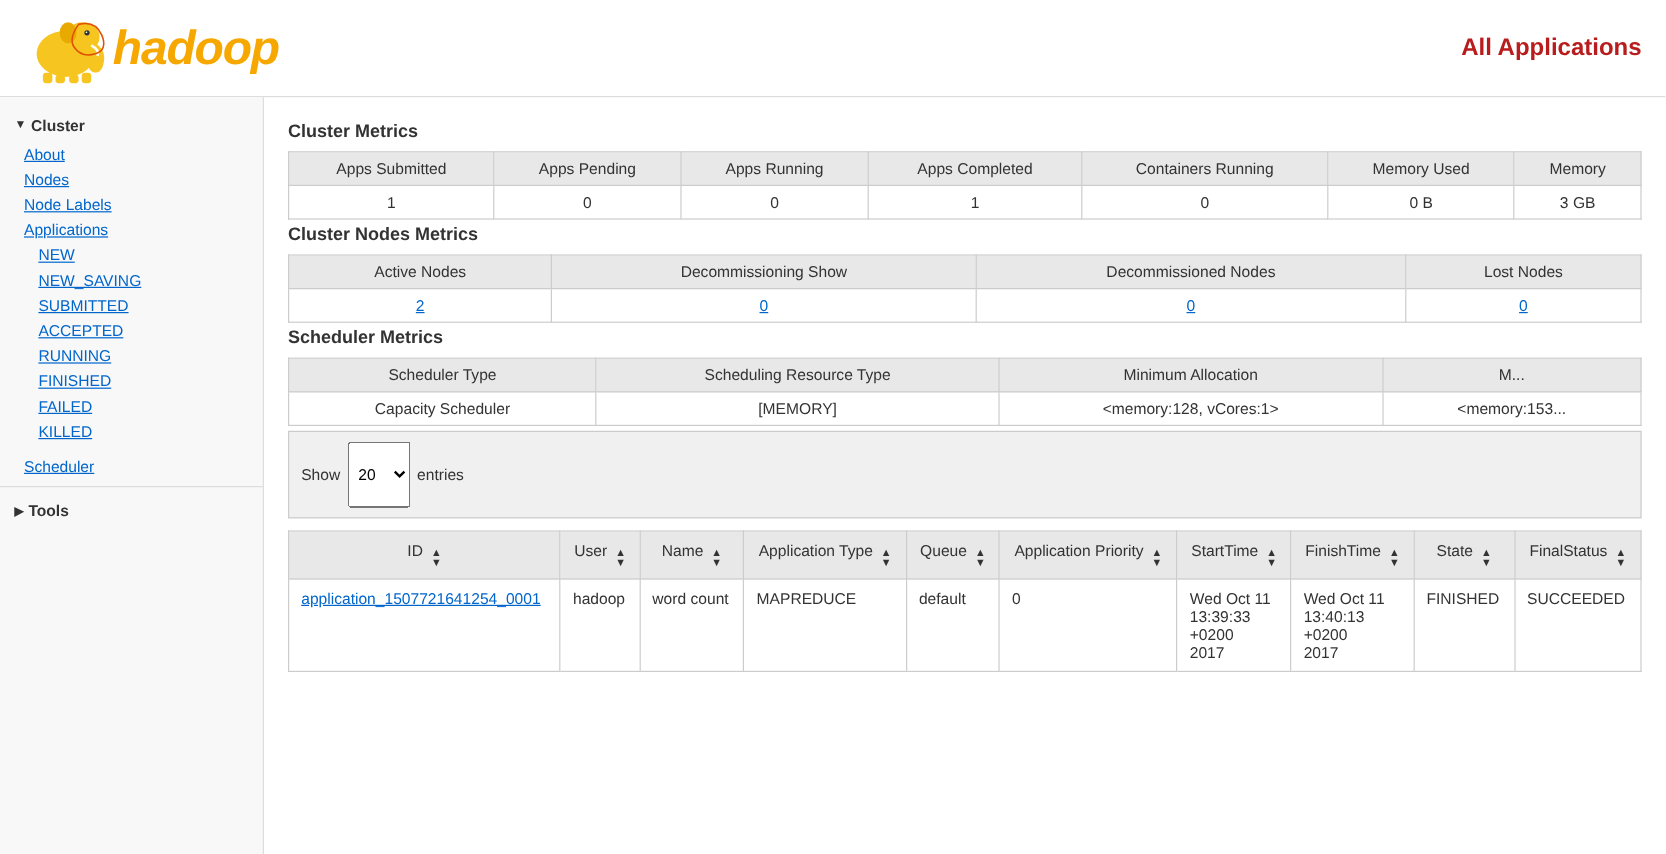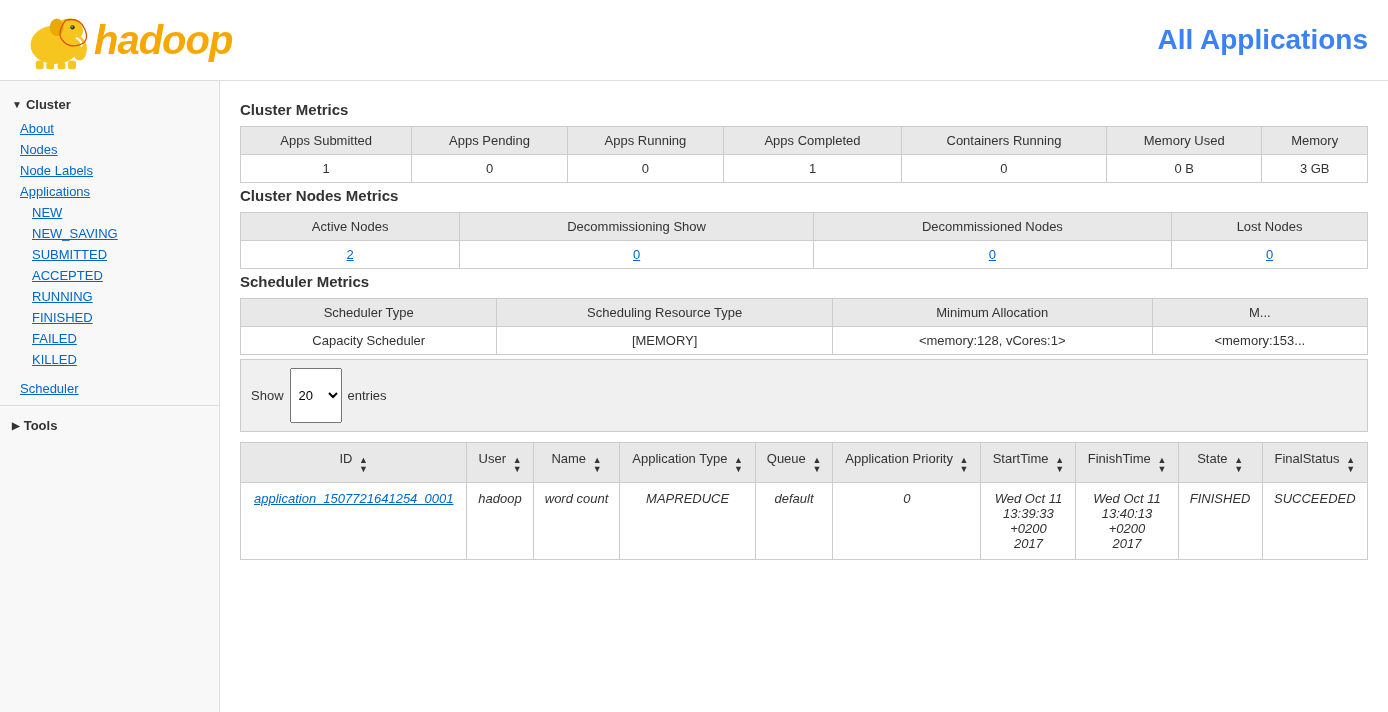--- a/index.html
+++ b/index.html
@@ -1,21 +1,21 @@
 <!DOCTYPE html>
 <html><head>
   <meta charset="utf-8">
   <style>
     * { box-sizing: border-box; margin: 0; padding: 0; }
     body { font-family: Arial, Helvetica, sans-serif; font-size: 13px; background: #fff; color: #333; }
 
     
     .page-wrapper { display: flex; flex-direction: column; min-height: 712px; }
     .header { display: flex; align-items: center; justify-content: space-between; padding: 10px 20px; border-bottom: 1px solid #ddd; background: #fff; }
-    .header-title { font-size: 28px; font-weight: bold; color: #3b82f6; }
+    .header-title { font-size: 20px; font-weight: bold; color: #b91c1c; }
     .main { display: flex; flex: 1; }
 
     
     .sidebar { width: 220px; min-width: 220px; border-right: 1px solid #ddd; padding: 10px 0; background: #f8f8f8; }
     .sidebar-section { margin-bottom: 6px; }
     .sidebar-section-header { display: flex; align-items: center; gap: 4px; padding: 6px 12px; font-weight: bold; font-size: 13px; cursor: pointer; }
     .sidebar-section-header .arrow { font-size: 10px; }
     .sidebar-link { display: block; padding: 3px 20px; color: #0066cc; text-decoration: underline; cursor: pointer; font-size: 13px; }
     .sidebar-sub-link { display: block; padding: 3px 32px; color: #0066cc; text-decoration: underline; cursor: pointer; font-size: 13px; }
     .sidebar-divider { border: none; border-top: 1px solid #ddd; margin: 6px 0; }
@@ -33,21 +33,21 @@
     .metrics-table td a { color: #0066cc; text-decoration: underline; }
 
     
     .show-entries { display: flex; align-items: center; gap: 6px; margin-bottom: 10px; padding: 8px 10px; background: #f0f0f0; border: 1px solid #ccc; font-size: 13px; }
     .show-entries select { padding: 18px 4px; font-size: 13px; }
 
     
     .apps-table { border-collapse: collapse; width: 100%; min-width: 900px; }
     .apps-table th { background: #e8e8e8; border: 1px solid #ccc; padding: 8px 10px; text-align: center; font-size: 13px; font-weight: normal; white-space: nowrap; }
     .apps-table th .sort-arrows { display: inline-flex; flex-direction: column; font-size: 9px; line-height: 1; margin-left: 3px; }
-    .apps-table td { border: 1px solid #ccc; padding: 8px 10px; text-align: center; font-size: 13px; vertical-align: top; font-style: italic; }
+    .apps-table td { border: 1px solid #ccc; padding: 8px 10px; text-align: left; font-size: 13px; vertical-align: top; }
     .apps-table td a { color: #0066cc; text-decoration: underline; }
     .apps-table tbody tr:nth-child(odd) { background: #fff; }
     .apps-table tbody tr:nth-child(even) { background: #f9f9f9; }
 
     .showing-info { background: #f0f0f0; border: 1px solid #ccc; border-top: none; padding: 8px 12px; font-size: 13px; }
 
     
     .logo-area { display: flex; align-items: center; gap: 4px; }
 
     

